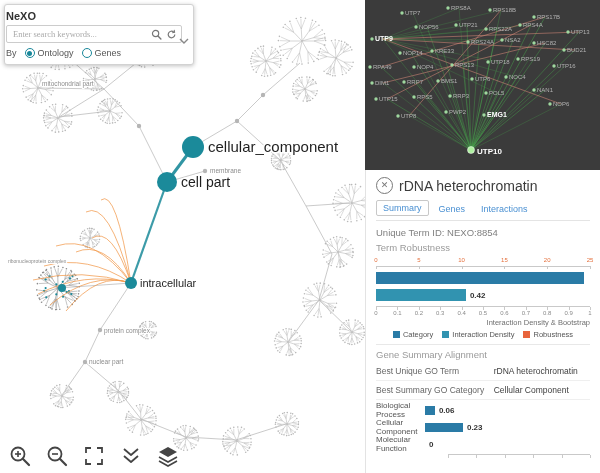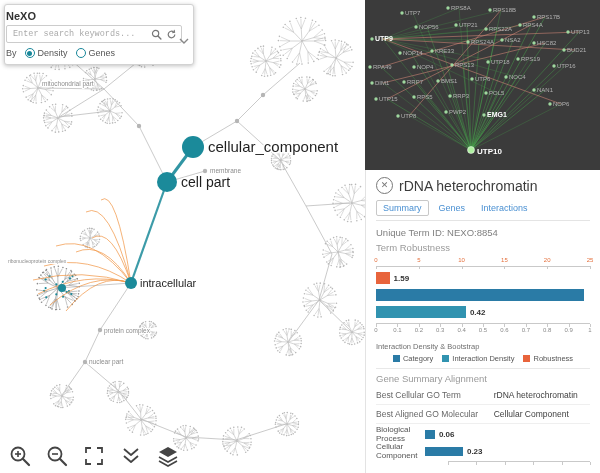--- a/index.html
+++ b/index.html
@@ -9,21 +9,21 @@
   
   .tree-panel{position:absolute;left:0;top:0;width:365px;height:473px;background:#fff;}
   #tree-svg{position:absolute;left:0;top:0;}
 
   .search-card{position:absolute;left:4px;top:4px;width:190px;background:#fff;
     border:1px solid #d2d2d2;border-radius:3px;box-shadow:0 1px 4px rgba(0,0,0,.25);
     padding:5px 1px 6px;z-index:5;box-sizing:border-box;}
   .app-title{font-size:11px;font-weight:bold;color:#333;margin-bottom:3px;}
   .search-row{display:flex;align-items:center;gap:4px;border:1px solid #ccc;border-radius:2px;
     padding:2px 4px;margin-right:10px;}
-  .search-row input{border:none;outline:none;flex:1;min-width:0;font-size:8.5px;color:#333;font-family:Liberation Mono, monospace;}
+  .search-row input{border:none;outline:none;flex:1;min-width:0;font-size:8.5px;color:#333;font-family:Liberation Serif, serif;}
   .search-row input::placeholder{color:#aaa;}
   .icon-btn{display:flex;align-items:center;cursor:pointer;flex:none;}
   .chev{position:absolute;right:4px;top:26px;cursor:pointer;}
   .radio-row{display:flex;gap:8px;margin-top:5px;font-size:9px;color:#555;}
   .radio-row label{display:flex;align-items:center;cursor:pointer;}
   .radio{width:8px;height:8px;border:1.5px solid #18879a;border-radius:50%;display:inline-block;
     position:relative;margin-right:3px;}
   .radio.checked::after{content:"";position:absolute;inset:1.5px;background:#18879a;border-radius:50%;}
 
   .toolbar{position:absolute;left:8px;bottom:5px;display:flex;gap:13px;z-index:5;}
@@ -33,41 +33,41 @@
   .network-panel{position:absolute;left:365px;top:0;width:235px;height:170px;background:#3b3b3b;}
   #net-svg{position:absolute;left:0;top:0;}
 
   
   .detail-panel{position:absolute;left:365px;top:170px;width:235px;height:303px;background:#fff;
     border-left:1px solid #e3e3e3;box-sizing:border-box;padding:7px 10px;overflow:hidden;}
   .dp-header{display:flex;align-items:center;gap:6px;}
   .close-icon{width:15px;height:15px;border:1.5px solid #787878;border-radius:50%;color:#787878;
     font-size:9px;line-height:14px;text-align:center;cursor:pointer;flex:none;font-weight:bold;}
   .dp-title{font-size:14px;color:#3c3c3c;font-weight:500;}
-  .tabs{display:flex;align-items:center;gap:4px;margin-top:6px;border-bottom:1px solid #e4e4e4;padding-bottom:4px;}
+  .tabs{display:flex;align-items:flex-end;gap:4px;margin-top:6px;border-bottom:1px solid #e4e4e4;padding-bottom:4px;}
   .tab{font-size:9px;color:#4a90d2;padding:2px 6px;cursor:pointer;}
   .tab.active{border:1px solid #c8c8c8;border-radius:2px;}
   .uid{font-size:9.5px;color:#808080;margin:6px 0 3px;}
   .sec-label{font-size:9.5px;color:#9a9a9a;margin:4px 0 2px;}
   .divider{border-top:1px solid #e8e8e8;margin-top:5px;}
 
   .axis{position:relative;height:9px;}
   .axis .tick-label{position:absolute;font-size:6px;transform:translateX(-50%);white-space:nowrap;}
   .axis .tick-mark{position:absolute;width:1px;height:3px;background:#c9c9c9;}
   .top-axis{border-bottom:1px solid #c9c9c9;margin-top:4px;}
   .top-axis .tick-label{color:#e4703d;top:0;}
   .top-axis .tick-mark{bottom:-3px;}
   .bottom-axis{border-top:1px solid #c9c9c9;margin-top:2px;height:10px;}
   .bottom-axis .tick-label{color:#8a8a8a;top:3px;}
   .bottom-axis .tick-mark{top:0;}
 
   .rob-bar-row{display:flex;align-items:center;margin:5px 0;height:12px;}
   .rob-bar{height:12px;flex:none;}
   .bar-val{font-size:8px;font-weight:bold;color:#333;margin-left:4px;}
-  .axis-label{text-align:left;font-size:7.5px;color:#6f6f6f;margin-top:8px;}
+  .axis-label{text-align:right;font-size:7.5px;color:#6f6f6f;margin-top:1px;}
   .legend{display:flex;justify-content:center;align-items:center;gap:9px;margin:3px 0 1px;
     font-size:7.5px;color:#555;}
   .legend .sw{width:7px;height:7px;display:inline-block;margin-right:3px;}
   .legend .item{display:flex;align-items:center;}
 
   .go-row{display:flex;font-size:8.5px;padding:4px 0;border-bottom:1px solid #efefef;}
   .go-row .k{width:55%;color:#666;flex:none;}
   .go-row .v{color:#3e3e3e;}
 
   .goc-row{display:flex;align-items:center;height:14px;margin:3px 0;}
@@ -1855,21 +1855,21 @@
       </div>
       <span class="chev">
         <svg width="10" height="7" viewBox="0 0 10 7">
             <path d="M1 1l4 4 4-4" fill="none" stroke="#888" stroke-width="1.4"></path>
           </svg>
       </span>
       <div class="radio-row">
         <span>By</span>
         <label>
           <span class="radio checked"></span>
-          <span>Density</span>
+          <span>Ontology</span>
         </label>
         <label>
           <span class="radio"></span>
           <span>Genes</span>
         </label>
       </div>
     </div>
 
     <div class="toolbar" id="toolbar">
         <span class="tool-btn">
@@ -2068,24 +2068,20 @@
         <span class="tick-label" style="left: 40%;">10</span>
         <span class="tick-mark" style="left: 60%;"></span>
         <span class="tick-label" style="left: 60%;">15</span>
         <span class="tick-mark" style="left: 80%;"></span>
         <span class="tick-label" style="left: 80%;">20</span>
         <span class="tick-mark" style="left: 100%;"></span>
         <span class="tick-label" style="left: 100%;">25</span>
       </div>
     <div id="rob-bars">
         <div class="rob-bar-row">
-          <div class="rob-bar" style="width: 6.36%; background: rgb(232, 100, 60);"></div>
-          <span class="bar-val">1.59</span>
-        </div>
-        <div class="rob-bar-row">
           <div class="rob-bar" style="width: 97%; background: rgb(42, 123, 166);"></div>
         </div>
         <div class="rob-bar-row">
           <div class="rob-bar" style="width: 42%; background: rgb(49, 147, 176);"></div>
           <span class="bar-val">0.42</span>
         </div>
       </div>
     <div class="axis bottom-axis" id="rob-bottom-axis">
         <span class="tick-mark" style="left: 0%;"></span>
         <span class="tick-label" style="left: 0%;">0</span>
@@ -2123,44 +2119,51 @@
         <span class="item">
           <span class="sw" style="background: rgb(232, 100, 60);"></span>
           <span>Robustness</span>
         </span>
       </div>
 
     <div class="divider"></div>
     <div class="sec-label">Gene Summary Alignment</div>
     <div id="go-table">
         <div class="go-row">
-          <span class="k">Best Cellular GO Term</span>
+          <span class="k">Best Unique GO Term</span>
           <span class="v">rDNA heterochromatin</span>
         </div>
         <div class="go-row">
-          <span class="k">Best Aligned GO Molecular</span>
+          <span class="k">Best Summary GO Category</span>
           <span class="v">Cellular Component</span>
         </div>
       </div>
 
     <div id="go-chart">
         <div class="goc-row">
           <span class="goc-label">Biological Process</span>
           <div class="goc-barwrap">
             <div class="goc-bar" style="width: 6%; background: rgb(42, 123, 166);"></div>
             <span class="goc-val">0.06</span>
           </div>
         </div>
         <div class="goc-row">
           <span class="goc-label">Cellular Component</span>
           <div class="goc-barwrap">
             <div class="goc-bar" style="width: 23%; background: rgb(42, 123, 166);"></div>
             <span class="goc-val">0.23</span>
           </div>
         </div>
+        <div class="goc-row">
+          <span class="goc-label">Molecular Function</span>
+          <div class="goc-barwrap">
+            <div class="goc-bar" style="width: 0%; background: rgb(42, 123, 166);"></div>
+            <span class="goc-val">0</span>
+          </div>
+        </div>
         <div class="goc-axis">
           <span class="tick-mark" style="left: 0%;"></span>
           <span class="tick-mark" style="left: 20%;"></span>
           <span class="tick-mark" style="left: 40%;"></span>
           <span class="tick-mark" style="left: 60%;"></span>
           <span class="tick-mark" style="left: 80%;"></span>
           <span class="tick-mark" style="left: 100%;"></span>
         </div>
       </div>
 

